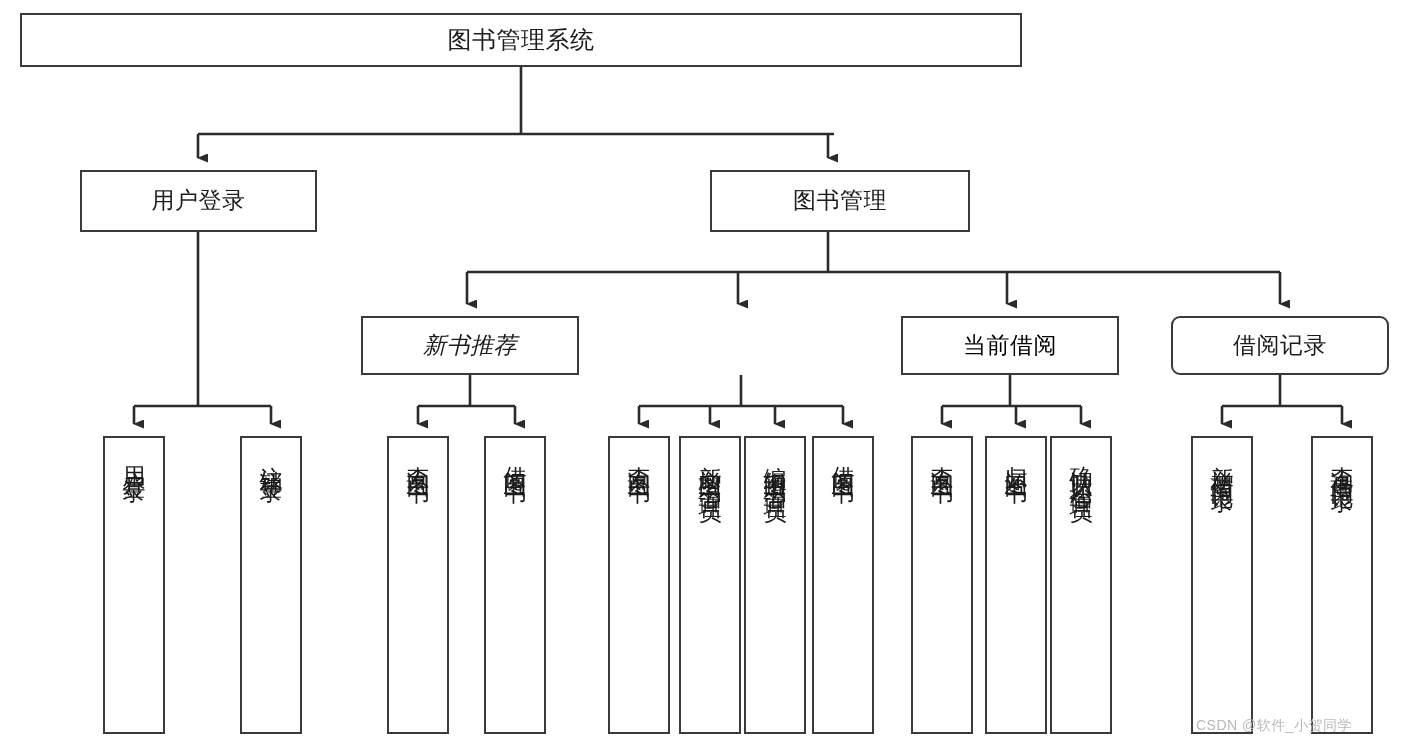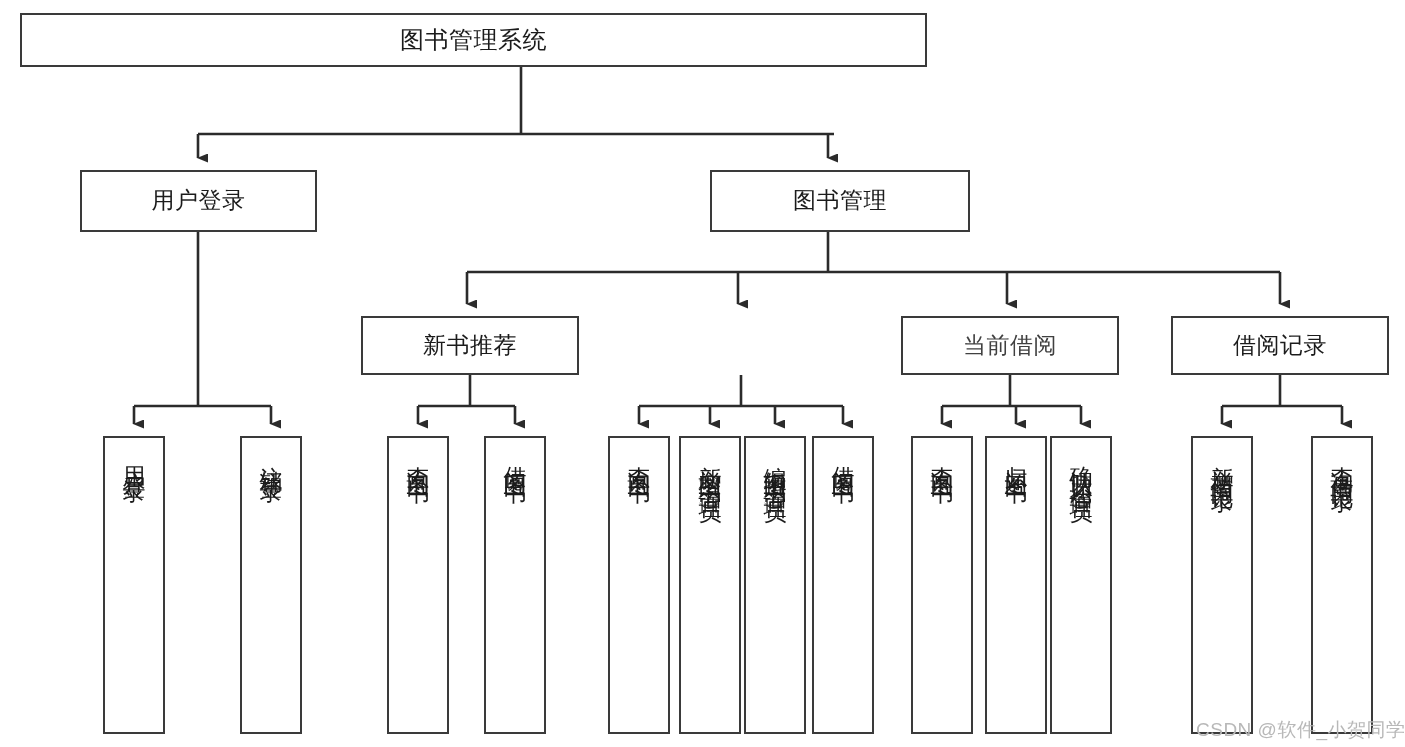--- a/index.html
+++ b/index.html
@@ -55,21 +55,21 @@
   .node.vert .label {
     writing-mode: vertical-rl;
     text-orientation: upright;
     font-size: 23px;
     letter-spacing: 5px;
     line-height: 1;
   }
   .watermark {
     position: absolute;
     color: #b8b8b8;
-    font-size: 19px;
+    font-size: 14px;
     white-space: nowrap;
     letter-spacing: 0.5px;
   }
 </style>
 </head>
 <body>
 
 <div id="canvas" style="background: rgb(255, 255, 255);">
 
   <svg class="wires" viewBox="0 0 1405 747" xmlns="http://www.w3.org/2000/svg">
@@ -115,38 +115,38 @@
       <path d="M1016,406 L1016,424" marker-end="url(#arw)"></path>
       <path d="M1081,406 L1081,424" marker-end="url(#arw)"></path>
 
       <path d="M1280,375 L1280,406"></path>
       <path d="M1222,406 L1342,406"></path>
       <path d="M1222,406 L1222,424" marker-end="url(#arw)"></path>
       <path d="M1342,406 L1342,424" marker-end="url(#arw)"></path>
     </g>
   </svg>
 
-  <div class="node horiz root" id="node-root" style="left: 20px; top: 13px; width: 907px; height: 54px; border-color: rgb(58, 58, 58); background: rgb(255, 255, 255); color: rgb(27, 27, 27);">
+  <div class="node horiz root" id="node-root" style="left: 20px; top: 13px; width: 1002px; height: 54px; border-color: rgb(58, 58, 58); background: rgb(255, 255, 255); color: rgb(27, 27, 27);">
     <span class="label">图书管理系统</span>
   </div>
 
   <div class="node horiz" id="node-l2-0" style="left: 80px; top: 170px; width: 237px; height: 62px; border-color: rgb(58, 58, 58); background: rgb(255, 255, 255); color: rgb(27, 27, 27);">
     <span class="label">用户登录</span>
   </div>
   <div class="node horiz" id="node-l2-1" style="left: 710px; top: 170px; width: 260px; height: 62px; border-color: rgb(58, 58, 58); background: rgb(255, 255, 255); color: rgb(27, 27, 27);">
     <span class="label">图书管理</span>
   </div>
 
-  <div class="node horiz" id="node-l3-0" style="left: 361px; top: 316px; width: 218px; height: 59px; border-color: rgb(58, 58, 58); background: rgb(255, 255, 255); color: rgb(27, 27, 27);">
+  <div class="node horiz" id="node-l3-0" style="left: 361px; top: 316px; width: 218px; height: 59px; border-color: rgb(58, 58, 58); background: rgb(255, 255, 255); color: rgb(27, 27, 27); font-style: italic;">
     <span class="label">新书推荐</span>
   </div>
-  <div class="node horiz" id="node-l3-2" style="left: 901px; top: 316px; width: 218px; height: 59px; border-color: rgb(58, 58, 58); background: rgb(255, 255, 255); color: #404040;">
+  <div class="node horiz" id="node-l3-2" style="left: 901px; top: 316px; width: 218px; height: 59px; border-color: rgb(58, 58, 58); background: rgb(255, 255, 255); color: #000000;">
     <span class="label">当前借阅</span>
   </div>
-  <div class="node horiz" id="node-l3-3" style="left: 1171px; top: 316px; width: 218px; height: 59px; border-color: rgb(58, 58, 58); background: rgb(255, 255, 255); color: rgb(27, 27, 27);">
+  <div class="node horiz" id="node-l3-3" style="left: 1171px; top: 316px; width: 218px; height: 59px; border-color: rgb(58, 58, 58); background: rgb(255, 255, 255); color: rgb(27, 27, 27); border-radius: 9px;">
     <span class="label">借阅记录</span>
   </div>
 
   <div class="node vert" id="node-leaf-0" style="left: 103px; top: 436px; width: 62px; height: 298px; border-color: rgb(58, 58, 58); background: rgb(255, 255, 255); color: rgb(27, 27, 27);">
     <span class="label">用户登录</span>
   </div>
   <div class="node vert" id="node-leaf-1" style="left: 240px; top: 436px; width: 62px; height: 298px; border-color: rgb(58, 58, 58); background: rgb(255, 255, 255); color: rgb(27, 27, 27);">
     <span class="label">注销登录</span>
   </div>
   <div class="node vert" id="node-leaf-2" style="left: 387px; top: 436px; width: 62px; height: 298px; border-color: rgb(58, 58, 58); background: rgb(255, 255, 255); color: rgb(27, 27, 27);">

